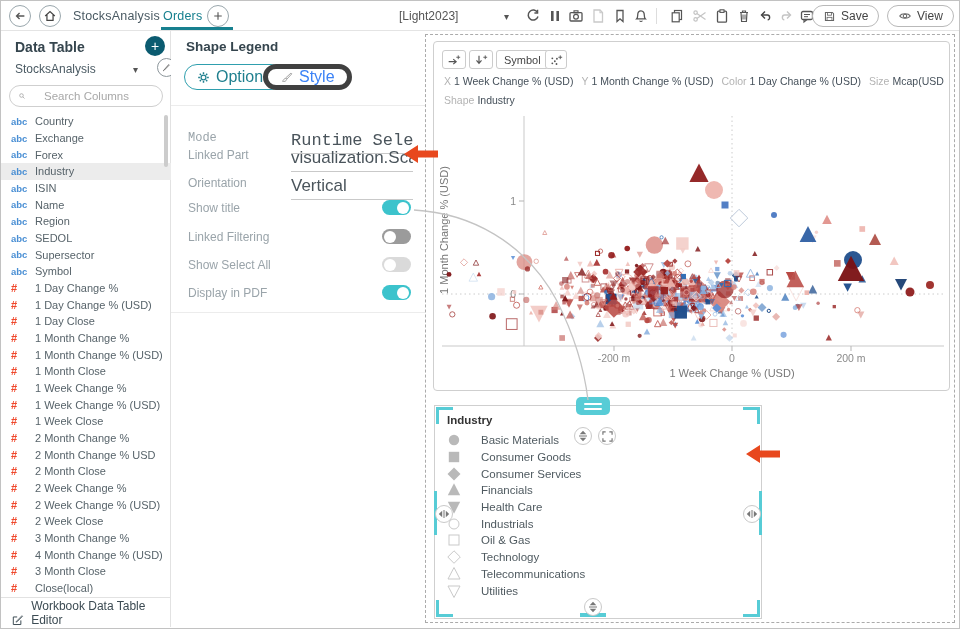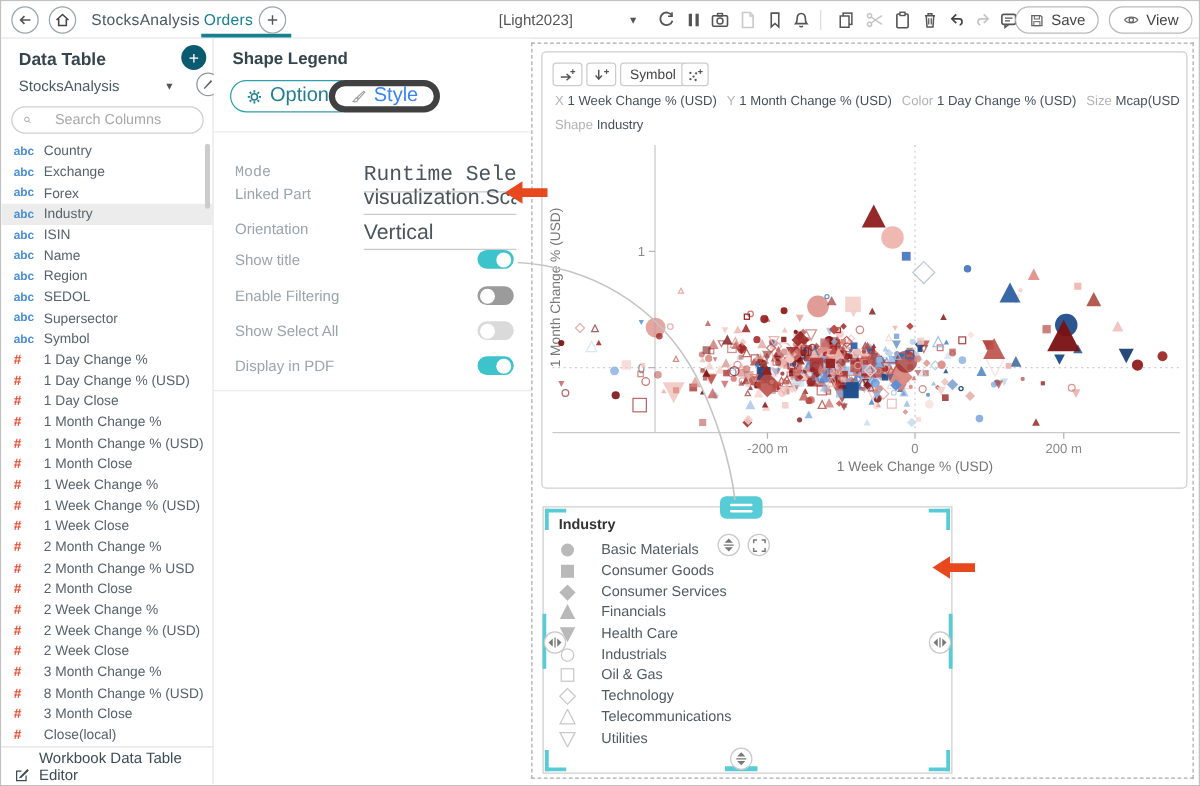--- a/index.html
+++ b/index.html
@@ -313,21 +313,21 @@
         <div class="col-item">
           <span class="col-type num">#</span>
           <span class="col-label">2 Week Close</span>
         </div>
         <div class="col-item">
           <span class="col-type num">#</span>
           <span class="col-label">3 Month Change %</span>
         </div>
         <div class="col-item">
           <span class="col-type num">#</span>
-          <span class="col-label">8 Month Change % (USD)</span>
+          <span class="col-label">4 Month Change % (USD)</span>
         </div>
         <div class="col-item">
           <span class="col-type num">#</span>
           <span class="col-label">3 Month Close</span>
         </div>
         <div class="col-item">
           <span class="col-type num">#</span>
           <span class="col-label">Close(local)</span>
         </div>
       </div>
@@ -375,21 +375,21 @@
         </div>
       </div>
     <div id="toggles">
         <div class="tog-row" style="top: 169px;">
           <span class="tog-label">Show title</span>
           <span class="toggle on">
             <span class="knob"></span>
           </span>
         </div>
         <div class="tog-row" style="top: 198px;">
-          <span class="tog-label">Enable Filtering</span>
+          <span class="tog-label">Linked Filtering</span>
           <span class="toggle off">
             <span class="knob"></span>
           </span>
         </div>
         <div class="tog-row" style="top: 226px; text-align: right;">
           <span class="tog-label">Show Select All</span>
           <span class="toggle disabled">
             <span class="knob"></span>
           </span>
         </div>

